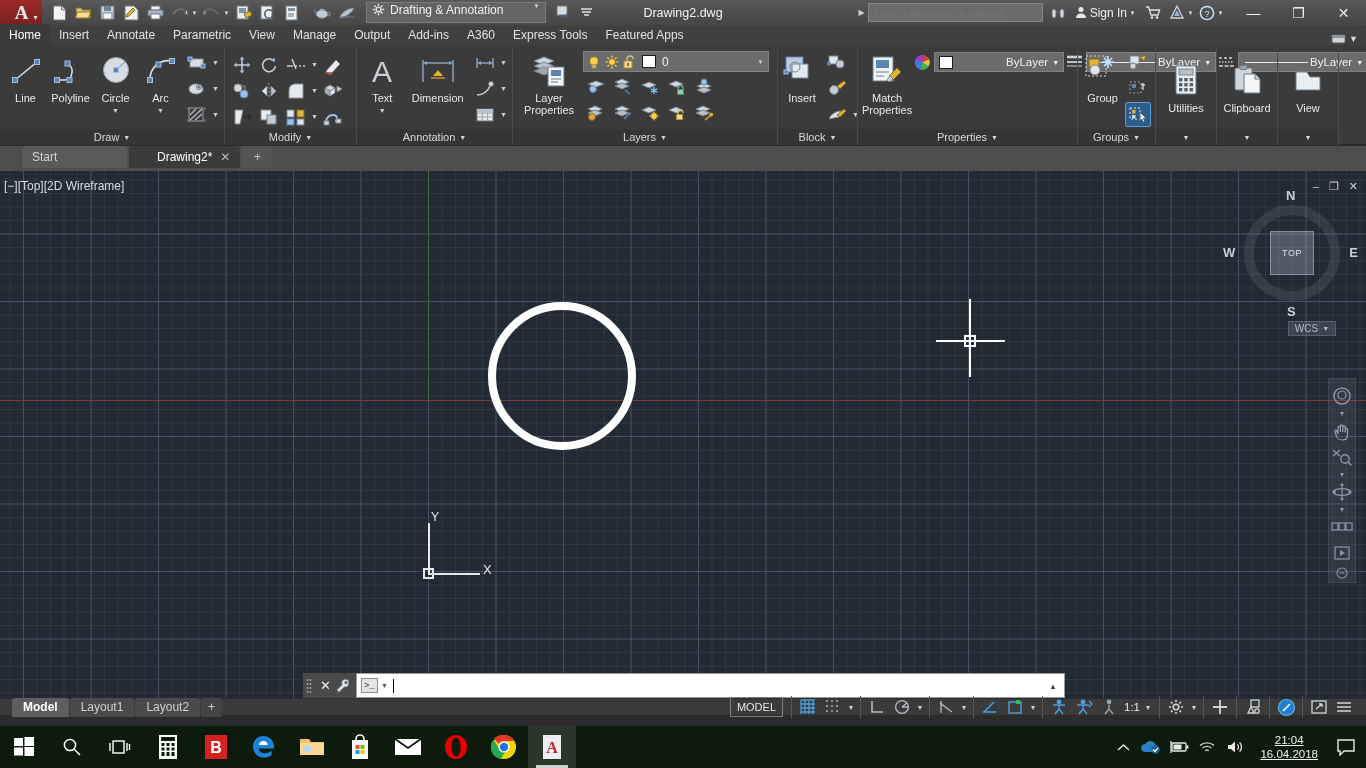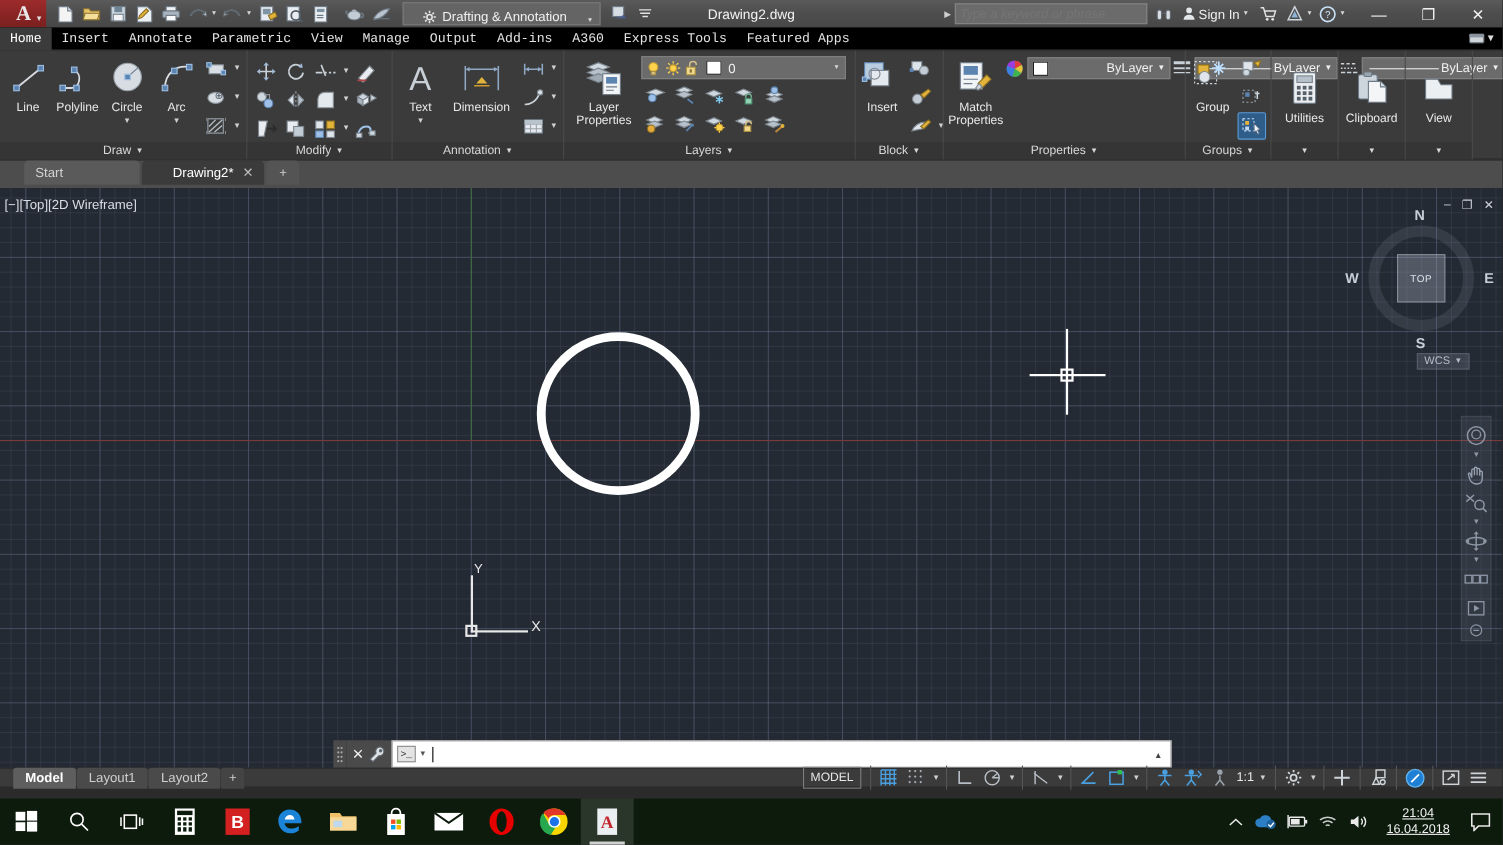--- a/index.html
+++ b/index.html
@@ -31,21 +31,21 @@
   .qat { display: flex; align-items: center; gap: 1px; padding-left: 6px; }
   .qat-btn {
     width: 23px; height: 22px; display: flex; align-items: center; justify-content: center;
     position: relative;
   }
   .qat-sep { width: 6px; }
   .mini-caret { font-size: 6px; color: #d8d8d8; margin-left: -2px; width:9px; text-align:center;}
   .wsswitch {
     margin-left: 8px; height: 21px; min-width: 180px;
     background: #646464; border: 1px solid #7b7b7b;
-    display: flex; align-items: flex-end; gap: 5px; padding: 0 4px 0 17px;
+    display: flex; align-items: flex-start; gap: 5px; padding: 0 4px 0 5px;
     color: #f0f0f0; font-size: 12px;
   }
   .wsswitch .wslabel { flex: 1; white-space: nowrap; }
   .doctitle {
     position: absolute; left: 0; right: 0; text-align: center;
     color: #f2f2f2; font-size: 12.5px; pointer-events: none;
   }
   .titleright { margin-left: auto; display: flex; align-items: center; height: 25px; }
   .searchbox {
     display: flex; align-items: center; height: 21px;
@@ -57,23 +57,22 @@
     color: #cfcfcf; font-size: 11.5px; font-style: italic; padding: 0 4px;
     font-family: "Liberation Sans", sans-serif; outline: none;
   }
   .tr-item { display: flex; align-items: center; gap: 3px; padding: 0 5px; color: #efefef; font-size: 12px; height: 25px;}
   .winbtns { display: flex; height: 25px; margin-left: 6px; }
   .winbtn { width: 45px; height: 25px; display: flex; align-items: center; justify-content: center; color: #f0f0f0; font-size: 14px;}
 
   
   .ribbontabs {
     position: absolute; left: 0; top: 25px; width: 1366px; height: 21px;
-    background: #000000; display: flex; align-items: center;
+    background: #404040; display: flex; align-items: flex-end;
     border-bottom: 1px solid #3c3c3c;
-    font-family: Liberation Mono, monospace;
   }
   .rtab {
     height: 21px; padding: 0 9px; color: #e2e2e2; font-size: 12px;
     display: flex; align-items: center; white-space: nowrap;
   }
   .rtab.active { background: #3b3b3b; color: #ffffff; }
   .rtab-spacer { flex: 1; }
   .rtab-right { display:flex; align-items:center; gap:3px; padding-right:8px; color:#dcdcdc; font-size:9px;}
 
   

